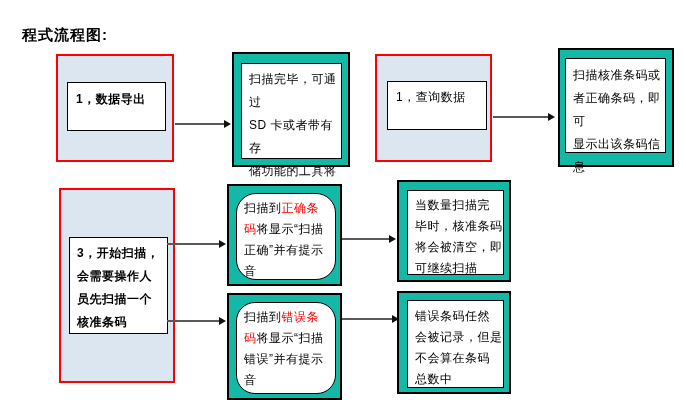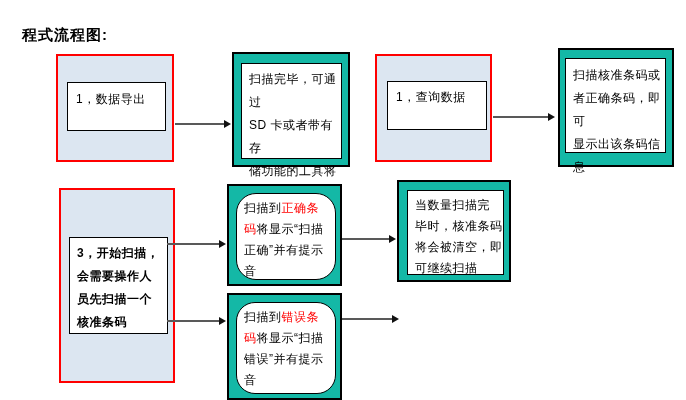--- a/index.html
+++ b/index.html
@@ -34,21 +34,21 @@
     box-sizing:border-box;
   }
   .note-text{
     display:block;font-size:12px;letter-spacing:0.5px;
     white-space:pre-line;
   }
   .hl{color:#ff0000;}
 
   
   #rb1{left:44px;top:38px;width:118px;height:108px;}
-  #rb1 .whitebox{left:9px;top:26px;width:99px;height:49px;padding:7px 0 0 8px;line-height:18px;}
+  #rb1 .whitebox{left:9px;top:26px;width:99px;height:49px;padding:7px 0 0 8px;line-height:18px;font-weight:bold;}
   #rb2{left:363px;top:38px;width:117px;height:108px;}
   #rb2 .whitebox{left:10px;top:25px;width:100px;height:49px;padding:6px 0 0 8px;line-height:18px;}
   #rb3{left:47px;top:172px;width:116px;height:195px;font-weight:bold;}
   #rb3 .whitebox{left:8px;top:47px;width:99px;height:97px;padding:4px 0 0 7px;}
   #rb3 .note-text{line-height:23px;}
 
   #n1{left:220px;top:36px;width:118px;height:115px;}
   #n1 .inner{left:7px;top:9px;width:101px;height:96px;padding:4px 0 0 7px;}
   #n1 .note-text{line-height:23px;}
   #n2{left:546px;top:32px;width:116px;height:119px;}
@@ -157,14 +157,22 @@
     <div class="inner">
       <span class="note-text"><span>扫描到</span><span class="hl">错误条
 码</span><span>将显示“扫描
 错误”并有提示
 音</span></span>
     </div>
   </div>
 
   <div class="arrow" id="a6"></div>
 
+  <div class="notebox" id="n6">
+    <div class="inner">
+      <span class="note-text">错误条码任然
+会被记录，但是
+不会算在条码
+总数中</span>
+    </div>
+  </div>
 
 </div>
 
 </body></html>

